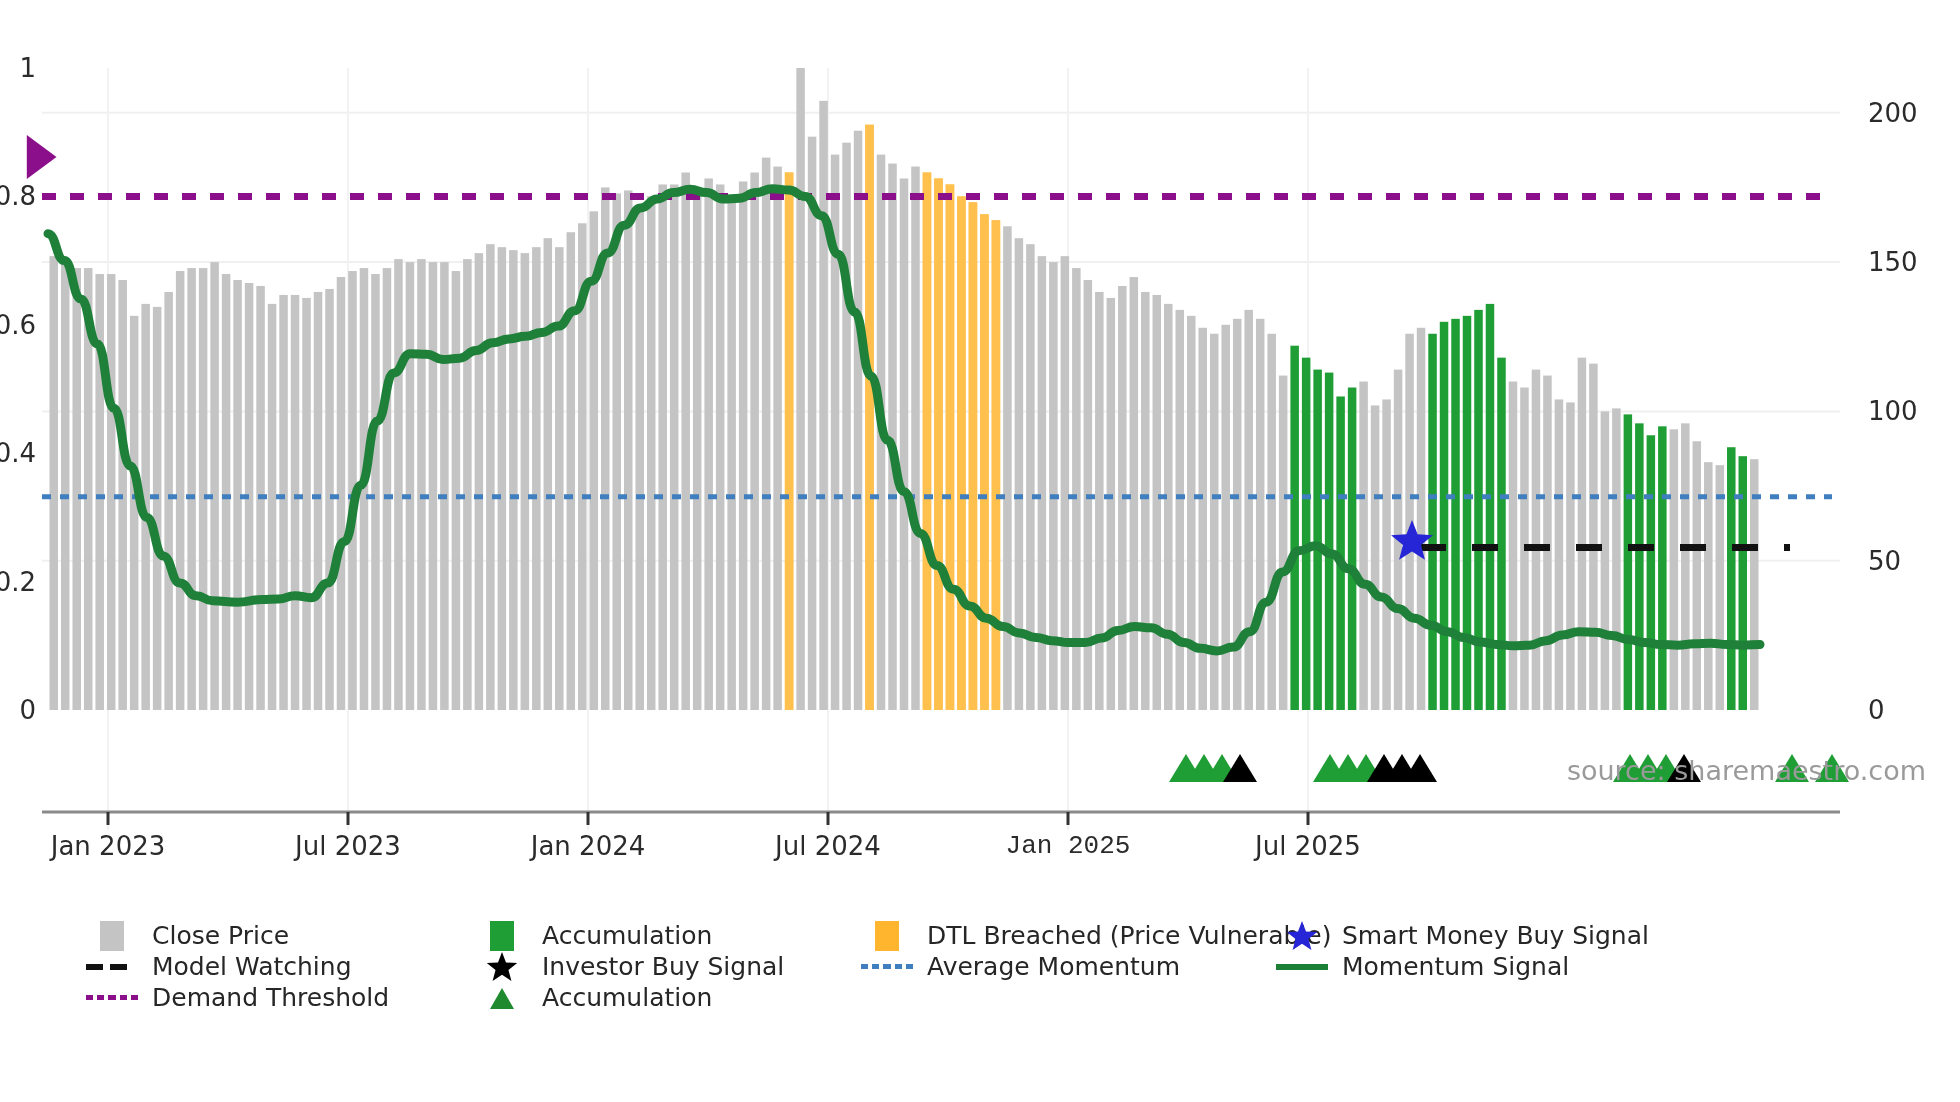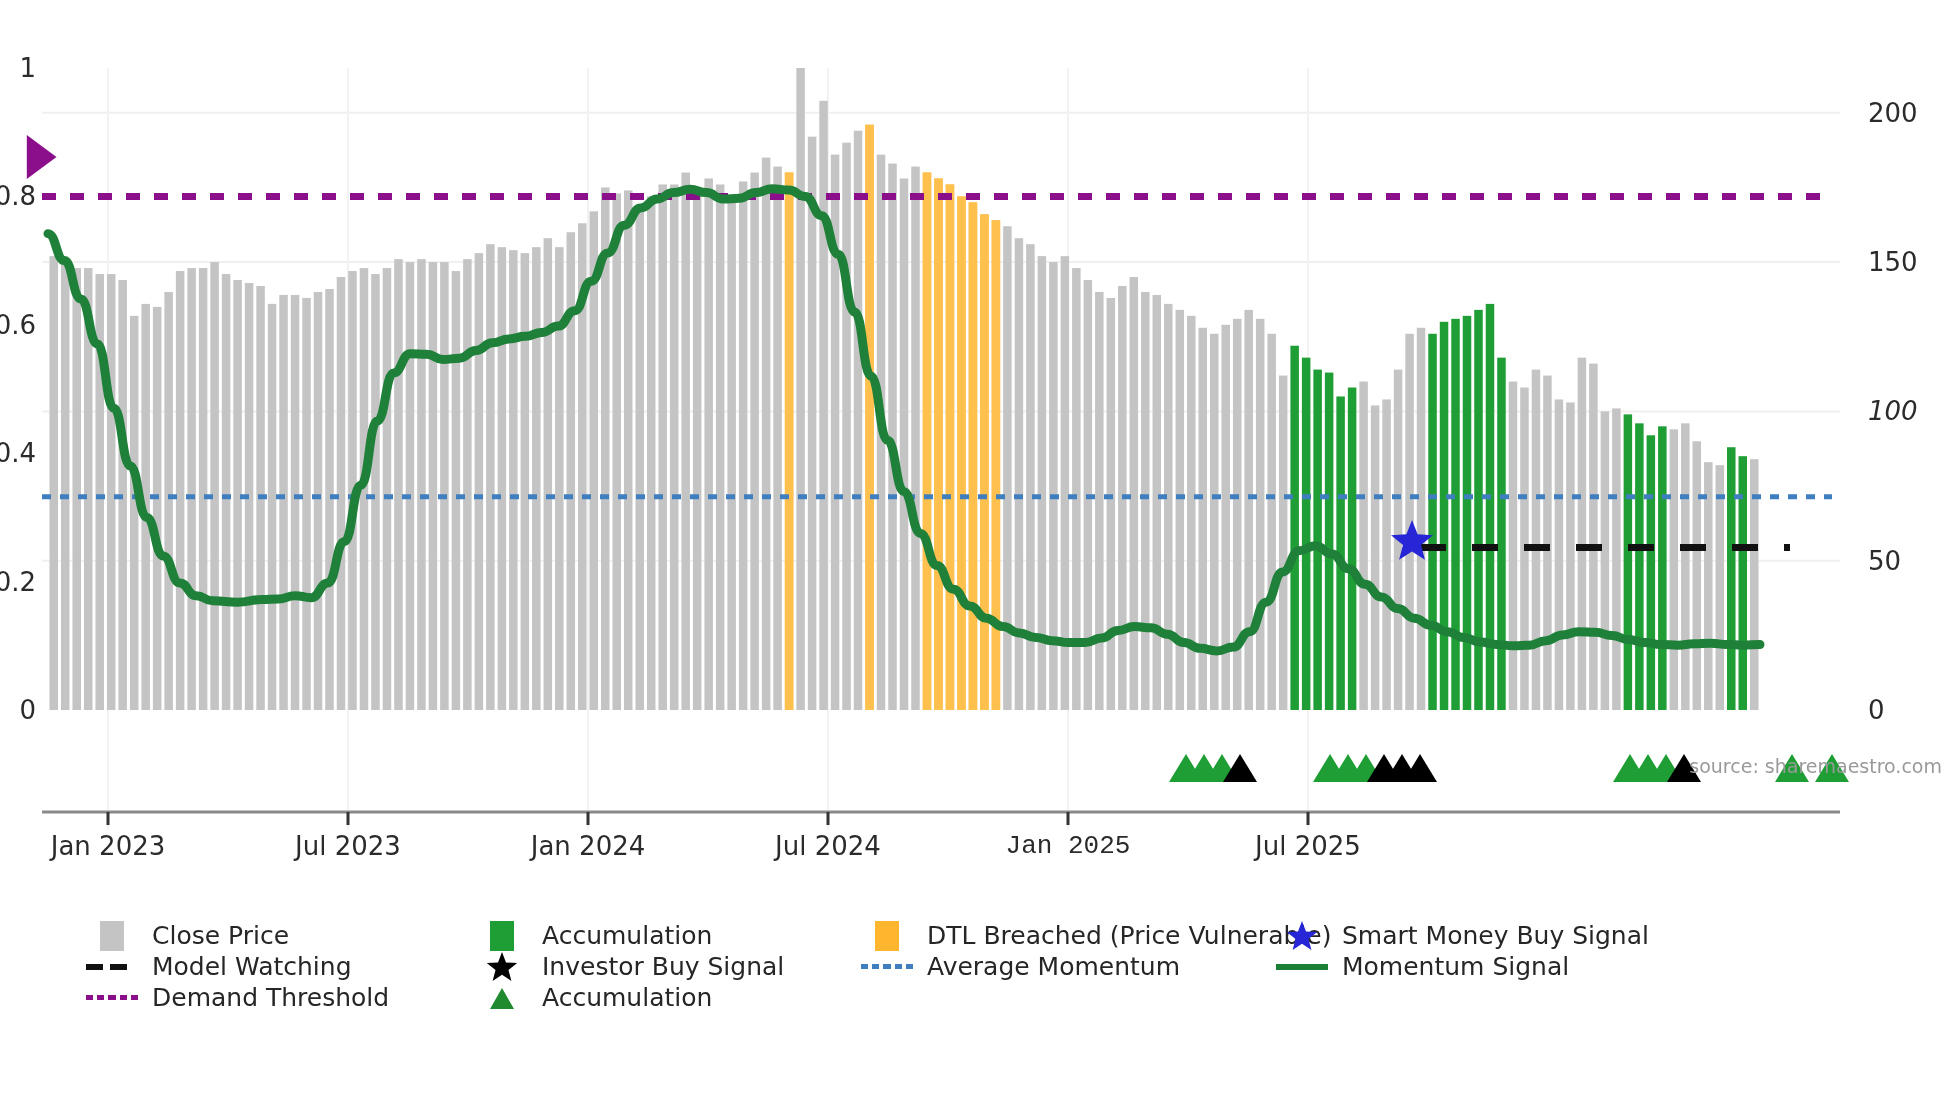--- a/index.html
+++ b/index.html
@@ -33,22 +33,22 @@
 
   .y-right-wrap { position:absolute; left:1868px; top:0; width:92px; height:1102px; }
   .y-right-wrap .tick-label { left: 0px; transform: translateY(-50%); }
 
   .x-wrap { position:absolute; left:0; top:4px; width:1960px; height:1102px; }
   .x-wrap .tick-label { transform: translateX(-50%); top: 827px; }
 
   
   .source-note {
     position: absolute;
-    right: 18px; top: 755px;
-    font-size: 19px;
+    right: 34px; top: 755px;
+    font-size: 27px;
     color: #9a9a9a;
     font-family: "DejaVu Sans", sans-serif;
     white-space: nowrap;
   }
 
   
   .legend {
     position: absolute;
     left: 84px; top: 920px;
     width: 1800px;
@@ -295,21 +295,21 @@
       <div class="tick-label" style="top: 710px;">0</div>
       <div class="tick-label" style="top: 581.6px;">0.2</div>
       <div class="tick-label" style="top: 453.2px;">0.4</div>
       <div class="tick-label" style="top: 324.8px;">0.6</div>
       <div class="tick-label" style="top: 196.4px;">0.8</div>
       <div class="tick-label" style="top: 68px;">1</div>
     </div>
   <div class="y-right-wrap" id="y-right">
       <div class="tick-label" style="top: 710px;">0</div>
       <div class="tick-label" style="top: 560.698px;">50</div>
-      <div class="tick-label" style="top: 411.395px; font-style: italic;">100</div>
+      <div class="tick-label" style="top: 411.395px;">100</div>
       <div class="tick-label" style="top: 262.093px;">150</div>
       <div class="tick-label" style="top: 112.791px;">200</div>
     </div>
   <div class="x-wrap" id="x-axis">
       <div class="tick-label" style="left: 108px;">Jan 2023</div>
       <div class="tick-label" style="left: 348px;">Jul 2023</div>
       <div class="tick-label" style="left: 588px;">Jan 2024</div>
       <div class="tick-label" style="left: 828px;">Jul 2024</div>
       <div class="tick-label" style="left: 1068px; font-family: Liberation Mono, monospace;">Jan 2025</div>
       <div class="tick-label" style="left: 1308px;">Jul 2025</div>

